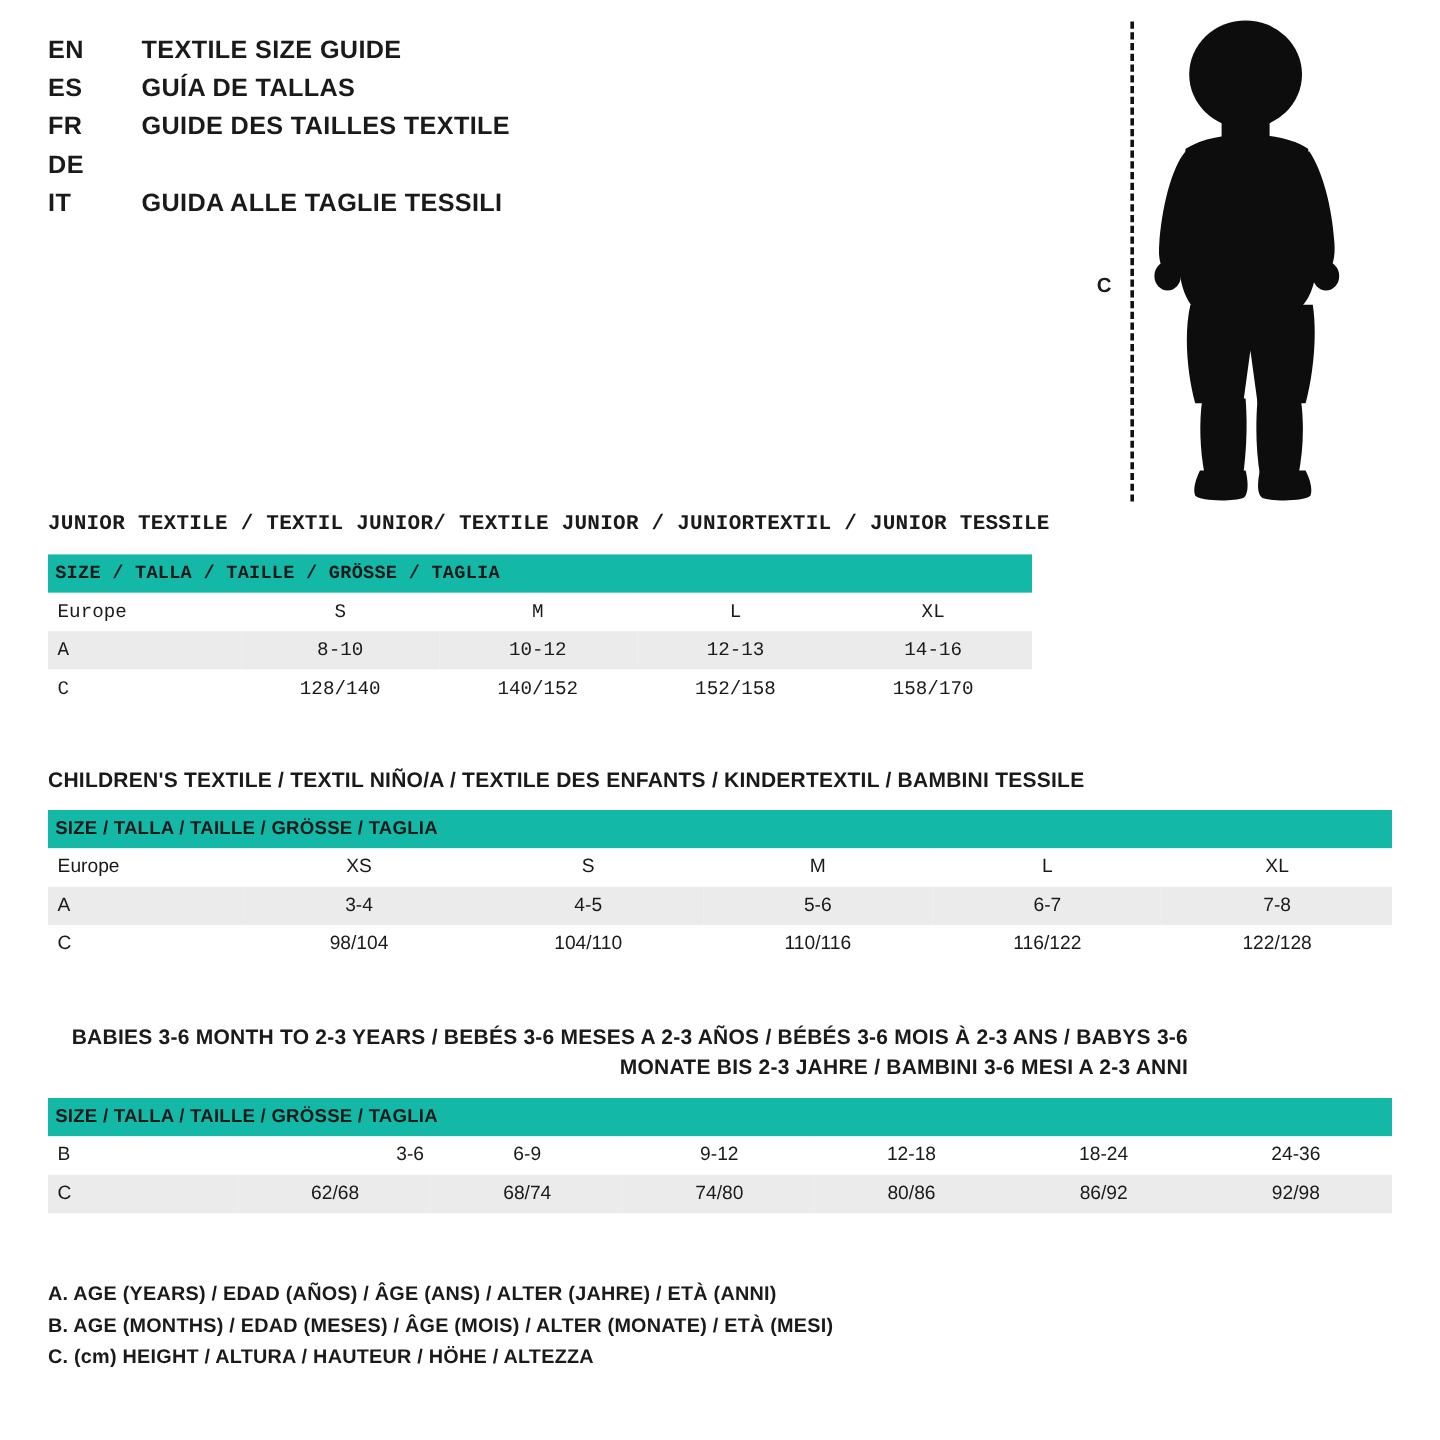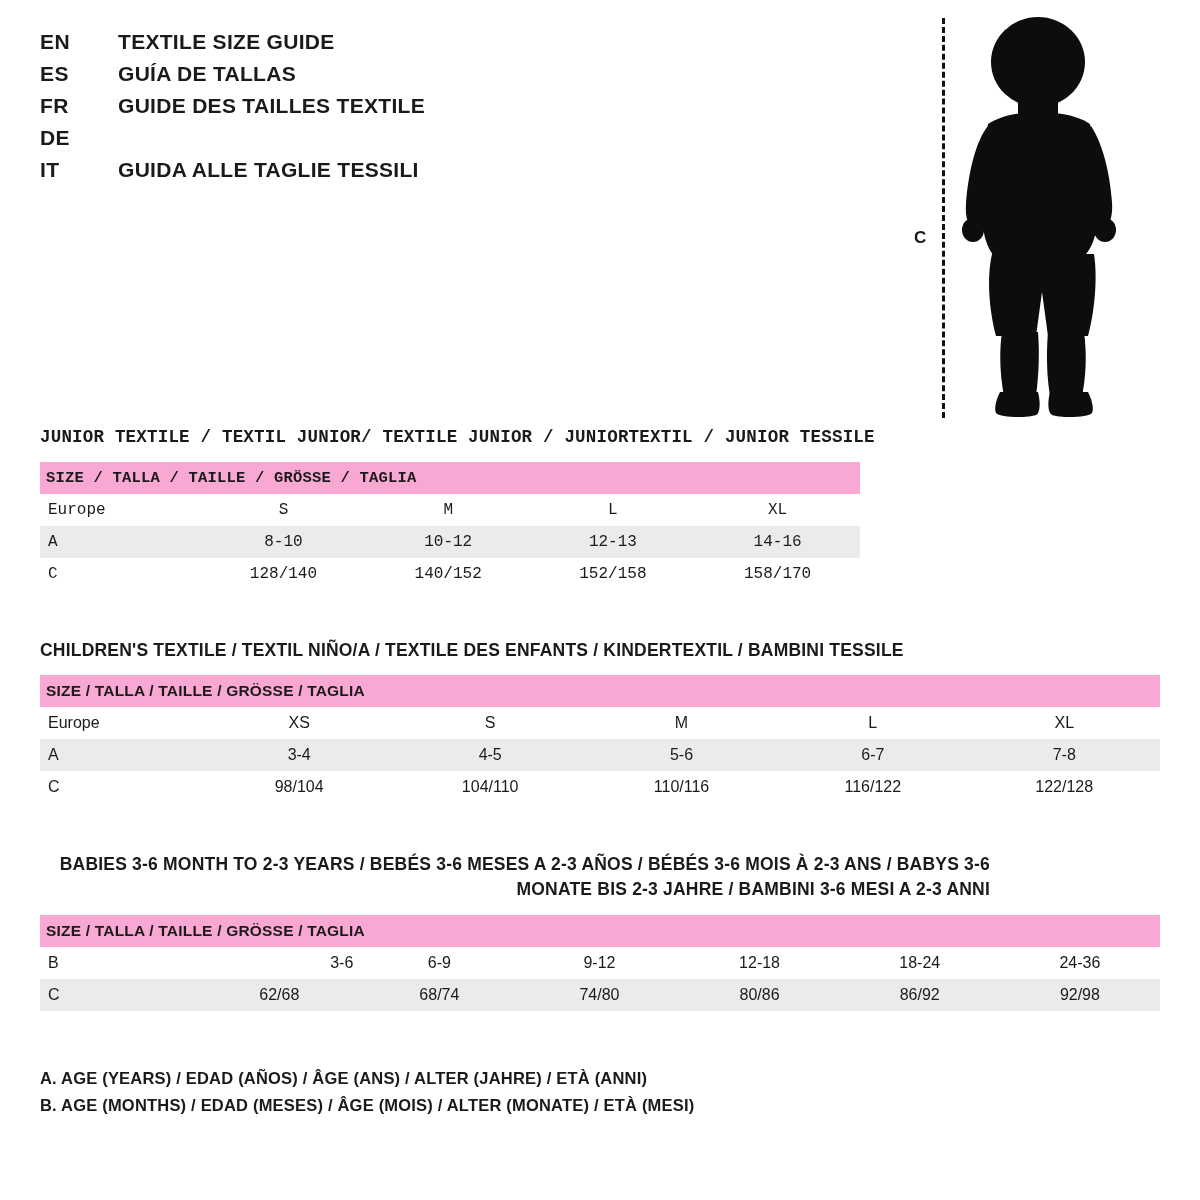--- a/index.html
+++ b/index.html
@@ -97,21 +97,21 @@
   table.size-table {
     border-collapse: collapse;
     font-size: 16px;
   }
   table.size-table td {
     padding: 7px 6px;
     vertical-align: middle;
     white-space: nowrap;
   }
   .hdr-band td {
-    background: #f9a8d4;
+    background: #14b8a6;
     font-weight: 700;
     font-size: 15.5px;
     letter-spacing: 0.2px;
     padding-left: 8px;
     margin-top: 23px;
   }
   .row-white td { background: #ffffff; }
   .row-grey td  { background: #ebebeb; }
   .lbl {
     text-align: left;
@@ -307,15 +307,16 @@
           <td class="val">86/92</td>
           <td class="val">92/98</td>
         </tr>
       </tbody>
     </table>
   </div>
 
   <div class="footnotes" style="top:1065px;">
     <div class="footnote">A. AGE (YEARS) / EDAD (AÑOS) / ÂGE (ANS) / ALTER (JAHRE) / ETÀ (ANNI)</div>
     <div class="footnote">B. AGE (MONTHS) / EDAD (MESES) / ÂGE (MOIS) / ALTER (MONATE) / ETÀ (MESI)</div>
+    <div class="footnote">C. (cm) HEIGHT / ALTURA / HAUTEUR / HÖHE / ALTEZZA</div>
   </div>
 
 </div>
 
 </body></html>

